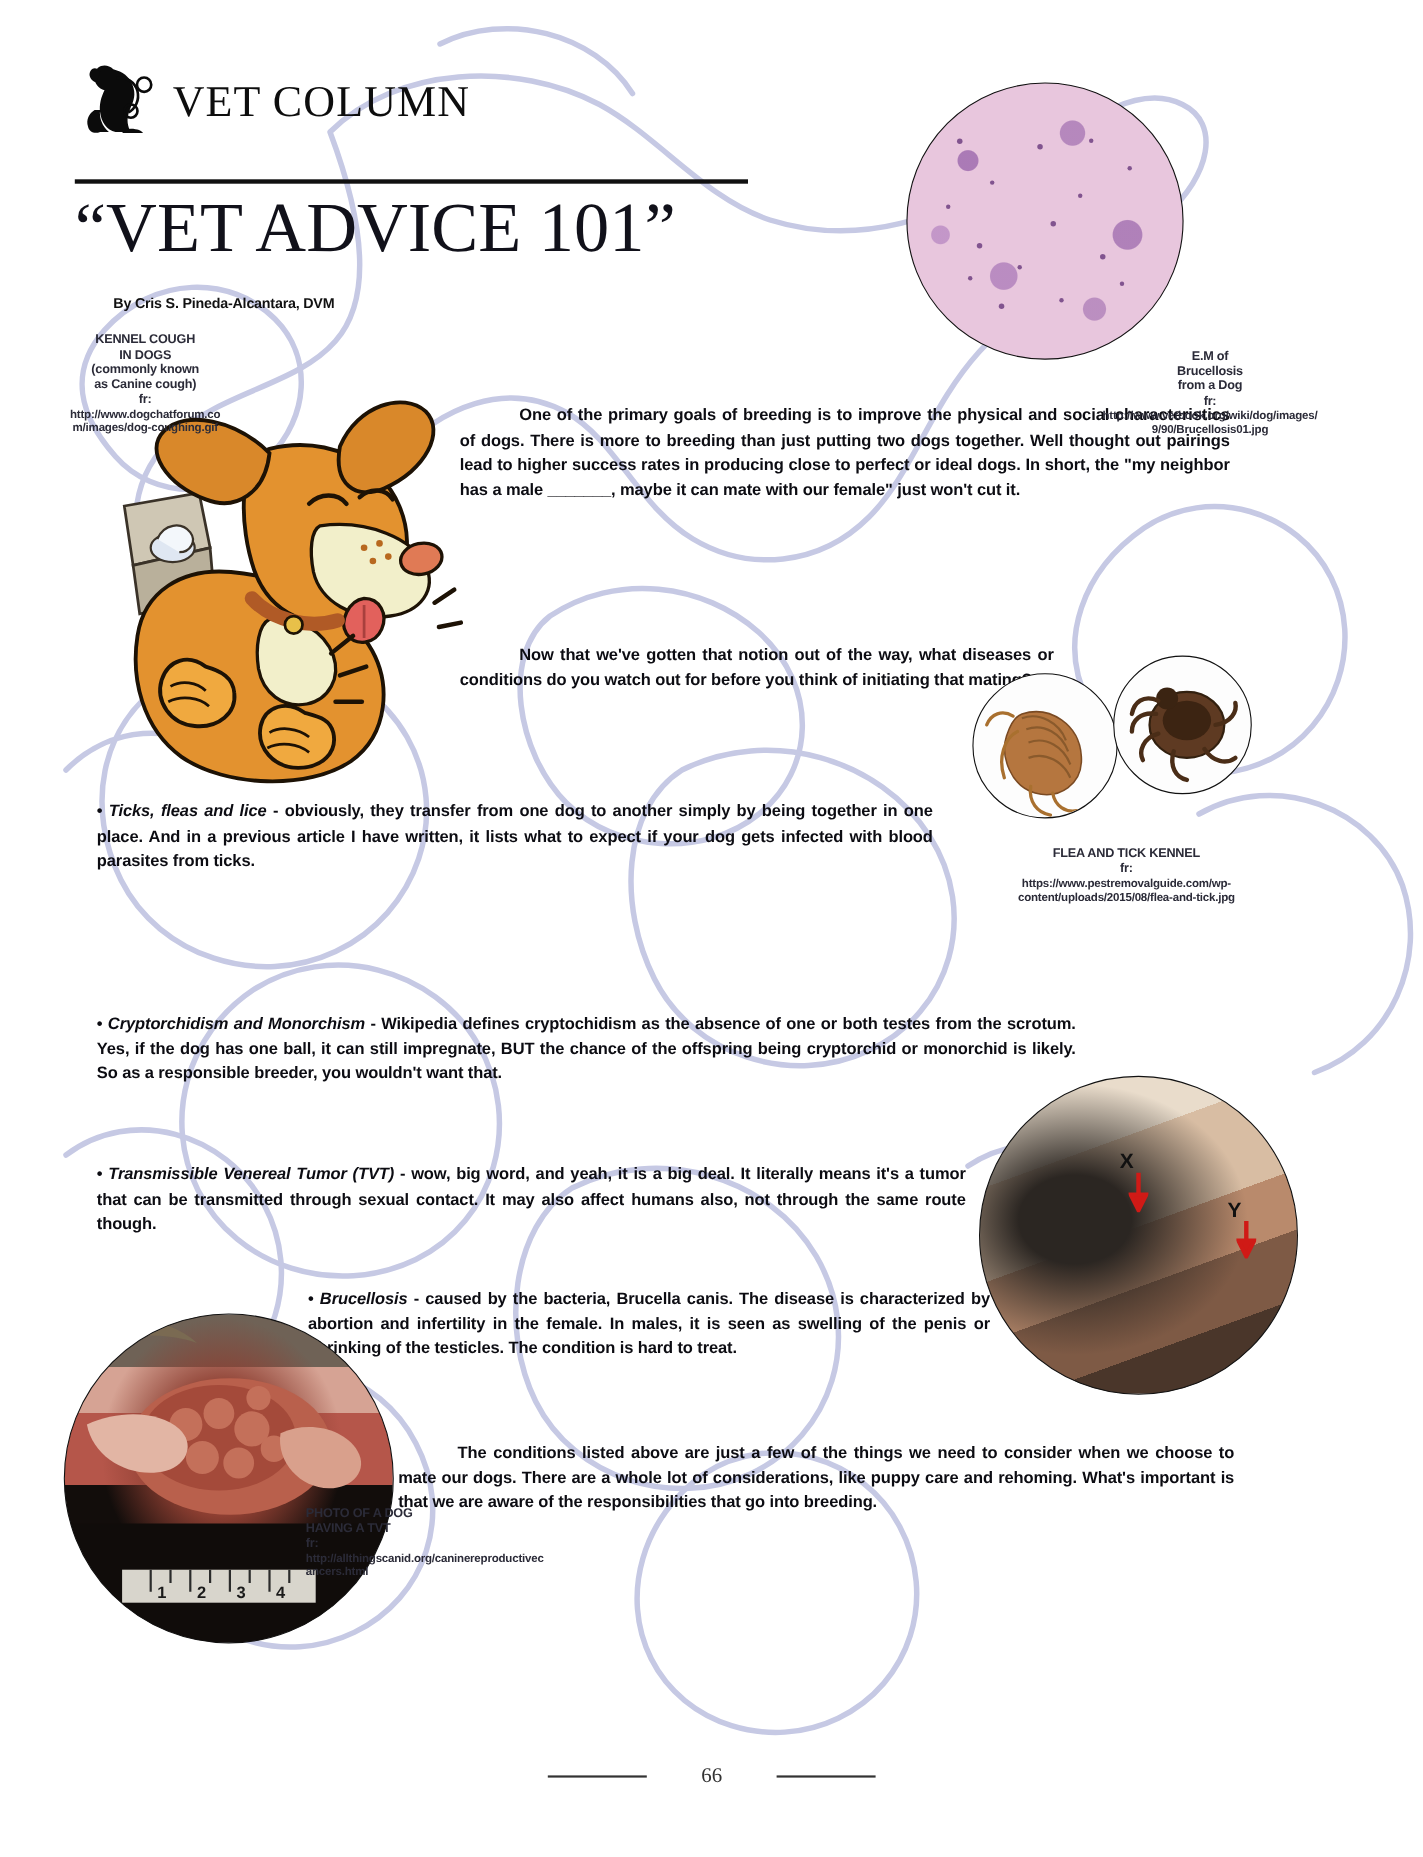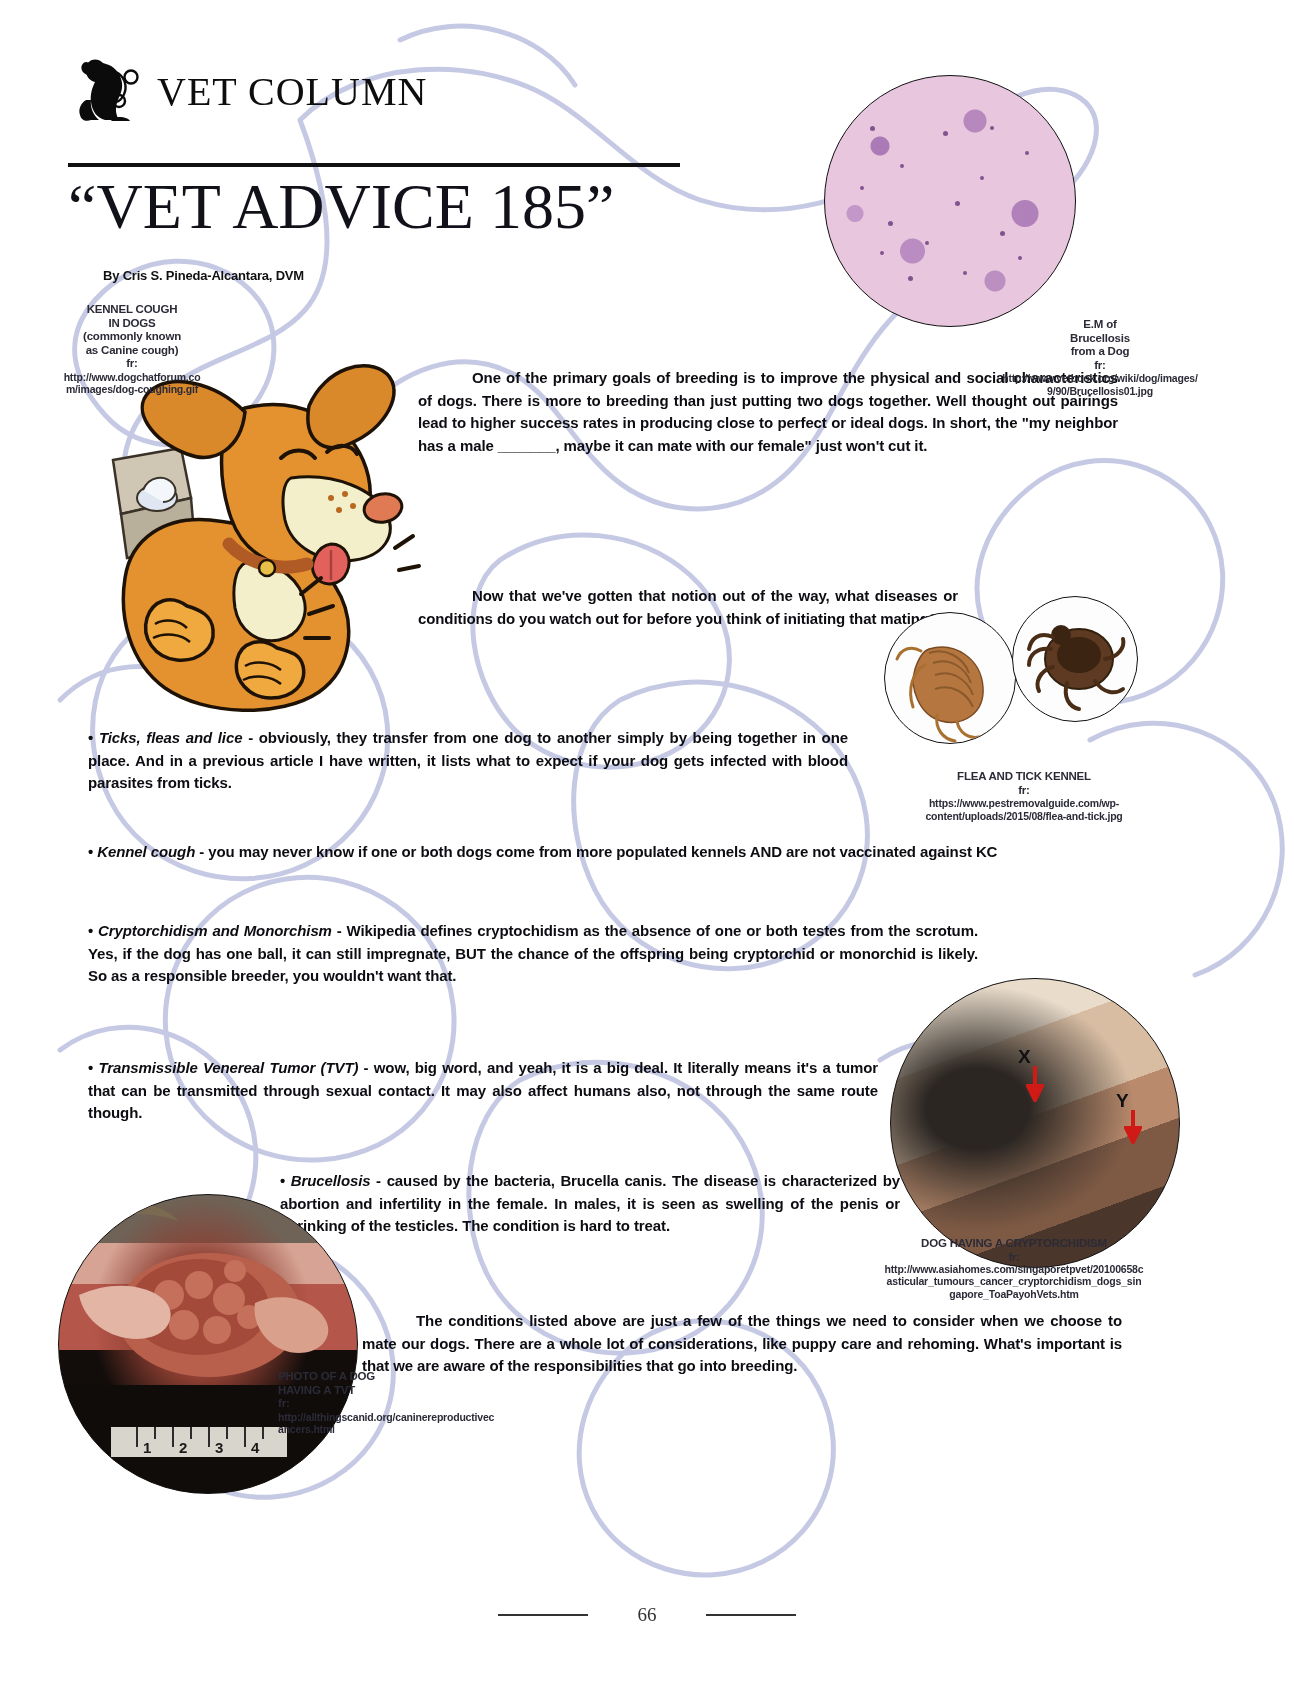--- a/index.html
+++ b/index.html
@@ -243,21 +243,21 @@
           <circle cx="44" cy="46" r="6"></circle>
         </g>
         <circle cx="56" cy="22" r="2.6" fill="#fff"></circle>
       </svg>
     </span>
     <div class="masthead-title">VET COLUMN</div>
   </div>
 
   <div class="rule"></div>
 
-  <div class="headline">“VET ADVICE 185”</div>
+  <div class="headline">“VET ADVICE 101”</div>
 
   <div class="byline">By Cris S. Pineda-Alcantara, DVM</div>
 
   <div class="circ-img" id="img-brucellosis">
     <span class="speck" style="left:18%;top:20%;width:5px;height:5px"></span>
     <span class="speck" style="left:30%;top:35%;width:4px;height:4px"></span>
     <span class="speck" style="left:47%;top:22%;width:5px;height:5px"></span>
     <span class="speck" style="left:62%;top:40%;width:4px;height:4px"></span>
     <span class="speck" style="left:25%;top:58%;width:5px;height:5px"></span>
     <span class="speck" style="left:40%;top:66%;width:4px;height:4px"></span>
@@ -393,24 +393,20 @@
     <svg viewBox="0 0 18 36" width="18" height="36" aria-hidden="true">
       <path d="M9 0 L9 22 M9 34 L2 20 L16 20 Z" stroke="#d01a16" stroke-width="4" fill="#d01a16"></path>
     </svg>
   </span>
   <span class="arrow-shape" style="left:1124px; top:1110px; width:18px; height:34px;">
     <svg viewBox="0 0 18 34" width="18" height="34" aria-hidden="true">
       <path d="M9 0 L9 20 M9 32 L2 18 L16 18 Z" stroke="#d01a16" stroke-width="4" fill="#d01a16"></path>
     </svg>
   </span>
 
-  <div id="cap-crypto" class="cap">
-    <div>DOG HAVING A CRYPTORCHIDISM</div>
-    <div class="url">fr: http://www.asiahomes.com/singaporetpvet/20100658casticular_tumours_cancer_cryptorchidism_dogs_singapore_ToaPayohVets.htm</div>
-  </div>
 
   <div class="circ-img" id="img-tvt">
     <svg viewBox="0 0 300 300" width="300" height="300" aria-hidden="true">
       <g>
         <ellipse cx="150" cy="120" rx="92" ry="62" fill="#b9604c"></ellipse>
         <ellipse cx="140" cy="112" rx="70" ry="48" fill="#a44a3a"></ellipse>
         <g fill="#c4705a">
           <circle cx="110" cy="100" r="15"></circle>
             <circle cx="140" cy="90" r="14"></circle>
           <circle cx="170" cy="104" r="16"></circle>
@@ -454,24 +450,20 @@
 
   <p id="p1" class="body-text lead">One of the primary goals of breeding is to improve the physical and social characteristics of dogs. There is more to breeding than just putting two dogs together. Well thought out pairings lead to higher success rates in producing close to perfect or ideal dogs. In short, the "my neighbor has a male _______, maybe it can mate with our female" just won't cut it.</p>
 
   <p id="p2" class="body-text lead">Now that we've gotten that notion out of the way, what diseases or conditions do you watch out for before you think of initiating that mating?</p>
 
   <p id="b1" class="body-text">
     <span>•</span>
     <span class="bullet-term">Ticks, fleas and lice</span><span> - </span><span>obviously, they transfer from one dog to another simply by being together in one place. And in a previous article I have written, it lists what to expect if your dog gets infected with blood parasites from ticks.</span>
   </p>
 
-  <p id="b2" class="body-text">
-    <span>•</span>
-    <span class="bullet-term">Kennel cough</span><span> - </span><span>you may never know if one or both dogs come from more populated kennels AND are not vaccinated against KC</span>
-  </p>
 
   <p id="b3" class="body-text">
     <span>•</span>
     <span class="bullet-term">Cryptorchidism and Monorchism</span><span> - </span><span>Wikipedia defines cryptochidism as the absence of one or both testes from the scrotum. Yes, if the dog has one ball, it can still impregnate, BUT the chance of the offspring being cryptorchid or monorchid is likely. So as a responsible breeder, you wouldn't want that.</span>
   </p>
 
   <p id="b4" class="body-text">
     <span>•</span>
     <span class="bullet-term">Transmissible Venereal Tumor (TVT)</span><span> - </span><span>wow, big word, and yeah, it is a big deal. It literally means it's a tumor that can be transmitted through sexual contact. It may also affect humans also, not through the same route though.</span>
   </p>

